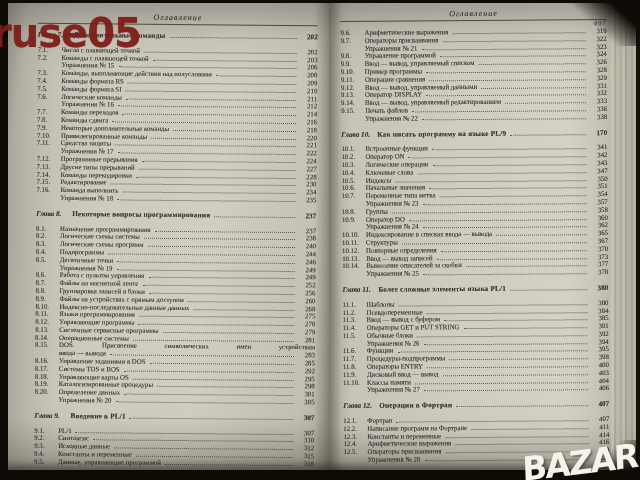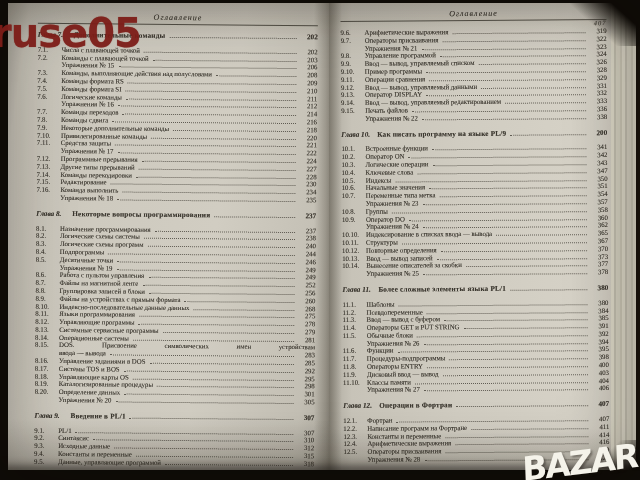--- a/index.html
+++ b/index.html
@@ -263,21 +263,21 @@
           <span class="pg">252</span>
         </div>
         <div class="row">
           <span class="num">8.8.</span>
           <span class="ttl">Группировка записей в блоки</span>
           <span class="dots"></span>
           <span class="pg">256</span>
         </div>
         <div class="row">
           <span class="num">8.9.</span>
-          <span class="ttl">Файлы на устройствах с прямым формата</span>
+          <span class="ttl">Файлы на устройствах с прямым доступом</span>
           <span class="dots"></span>
           <span class="pg">260</span>
         </div>
         <div class="row">
           <span class="num">8.10.</span>
           <span class="ttl">Индексно-последовательные данные данных</span>
           <span class="dots"></span>
           <span class="pg">268</span>
         </div>
         <div class="row">
@@ -461,21 +461,21 @@
         </div>
         <div class="row indent">
           <span class="ttl">Упражнения № 22</span>
           <span class="dots"></span>
           <span class="pg">338</span>
         </div>
         <div class="row chapter">
           <span class="lbl">Глава 10.</span>
           <span class="ttl">Как писать программу на языке PL/9</span>
           <span class="dots"></span>
-          <span class="pg">200</span>
+          <span class="pg">170</span>
         </div>
         <div class="row">
           <span class="num">10.1.</span>
           <span class="ttl">Встроенные функции</span>
           <span class="dots"></span>
           <span class="pg">341</span>
         </div>
         <div class="row">
           <span class="num">10.2.</span>
           <span class="ttl">Оператор ON</span>

